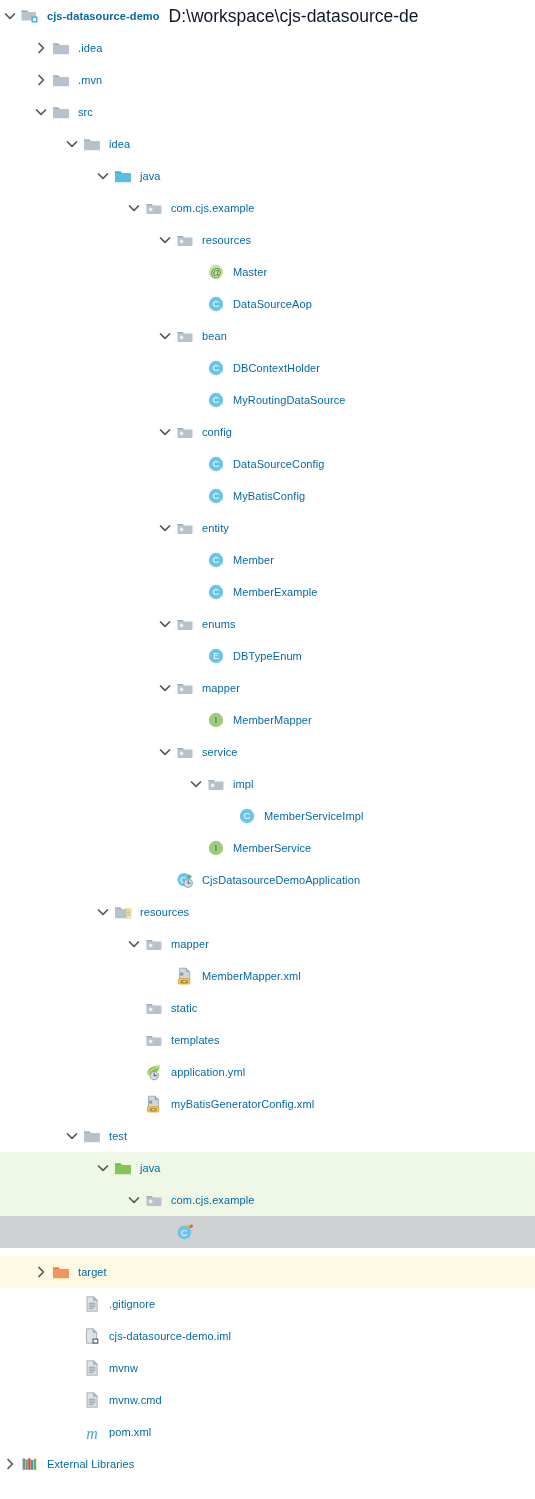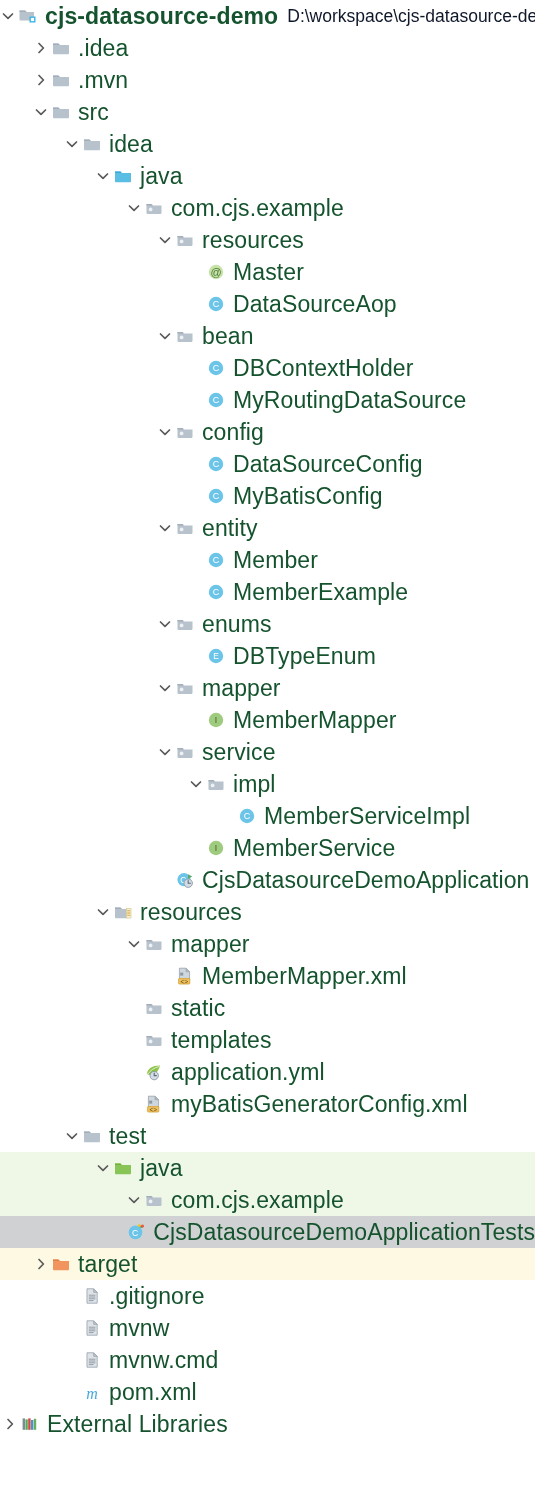--- a/index.html
+++ b/index.html
@@ -23,21 +23,21 @@
   .row {
     position: relative;
     height: 32px;
     display: flex;
     align-items: center;
     white-space: nowrap;
     box-sizing: border-box;
   }
   .row.hl-test { background: #eff7e7; }
   .row.hl-sel  { background: #d0d1d2; }
-  .row.hl-tgt  { background: #fdf9e3; }
+  .row.hl-tgt  { background: #fdf9e3; margin-top: 8px; }
 
   
   .arrow {
     width: 16px;
     height: 16px;
     flex: 0 0 16px;
     position: relative;
     margin-right: 2px;
   }
   .arrow.none { visibility: hidden; }
@@ -48,22 +48,22 @@
     width: 20px;
     height: 20px;
     flex: 0 0 20px;
     position: relative;
     margin-right: 7px;
   }
   .icon svg { display: block; }
 
   
   .label {
-    font-size: 23px;
-    color: #14532d;
+    font-size: 11px;
+    color: #0369a1;
     letter-spacing: .1px;
     line-height: 20px;
   }
   .label.bold { font-weight: bold; }
   .path {
     font-size: 17.5px;
     color: #0f172a;
     margin-left: 9px;
     line-height: 20px;
   }
@@ -610,21 +610,20 @@
       <span class="arrow none"></span>
       <span class="icon">
         <svg width="20" height="20" viewBox="0 0 20 20">
           <circle cx="9.5" cy="10.4" r="6.8" fill="#6cc5e8"></circle>
           <text x="9.1" y="10.8" text-anchor="middle" dominant-baseline="central" font-family="Liberation Sans, sans-serif" font-size="8.6" fill="#ffffff">C</text>
           <path d="M13.6 2.8c1.6.4 2.8 1.5 3.2 3-1.3.5-2.6.2-3.4-.7-.5-.7-.4-1.6.2-2.3z" fill="#59a869"></path>
           <circle cx="16.5" cy="4" r="1.6" fill="#e8584a"></circle>
           <circle cx="13.4" cy="3.6" r="1.4" fill="#f0c419"></circle>
         </svg>
       </span>
-      <span class="label">CjsDatasourceDemoApplicationTests</span>
     </div>
     <div class="row hl-tgt">
       <span class="spacer" style="width:33px"></span>
       <span class="arrow">
         <svg width="16" height="16" viewBox="0 0 16 16">
           <path d="M6 3.5 L10.4 8 L6 12.5" stroke="#5a5a5a" stroke-width="1.7" fill="none" stroke-linecap="round" stroke-linejoin="round"></path>
         </svg>
       </span>
       <span class="icon">
         <svg width="20" height="20" viewBox="0 0 20 20">
@@ -649,20 +648,33 @@
           </g>
         </svg>
       </span>
       <span class="label">.gitignore</span>
     </div>
     <div class="row ">
       <span class="spacer" style="width:64px"></span>
       <span class="arrow none"></span>
       <span class="icon">
         <svg width="20" height="20" viewBox="0 0 20 20">
+          <path d="M4.4 2.8h6.6L14.6 6.4v10.8H4.4z" fill="#dfe3e8" stroke="#9aa4ad" stroke-width=".85"></path>
+          <path d="M11 2.8v3.6h3.6z" fill="#b9c1c9" stroke="#9aa4ad" stroke-width=".7"></path>
+          <rect x="10.4" y="12.4" width="6" height="5.4" fill="#6e7a85"></rect>
+          <rect x="11.8" y="13.8" width="3.2" height="2.6" fill="#ffffff"></rect>
+        </svg>
+      </span>
+      <span class="label">cjs-datasource-demo.iml</span>
+    </div>
+    <div class="row ">
+      <span class="spacer" style="width:64px"></span>
+      <span class="arrow none"></span>
+      <span class="icon">
+        <svg width="20" height="20" viewBox="0 0 20 20">
           <path d="M5 2.8h6.6L15.2 6.4v10.8H5z" fill="#dfe3e8" stroke="#9aa4ad" stroke-width=".85"></path>
           <path d="M11.6 2.8v3.6h3.6z" fill="#b9c1c9" stroke="#9aa4ad" stroke-width=".7"></path>
           <g stroke="#7f8a94" stroke-width=".8">
             <line x1="6.8" y1="9.2" x2="13.4" y2="9.2"></line>
             <line x1="6.8" y1="11" x2="13.4" y2="11"></line>
             <line x1="6.8" y1="12.8" x2="13.4" y2="12.8"></line>
             <line x1="6.8" y1="14.6" x2="11.6" y2="14.6"></line>
           </g>
         </svg>
       </span>

